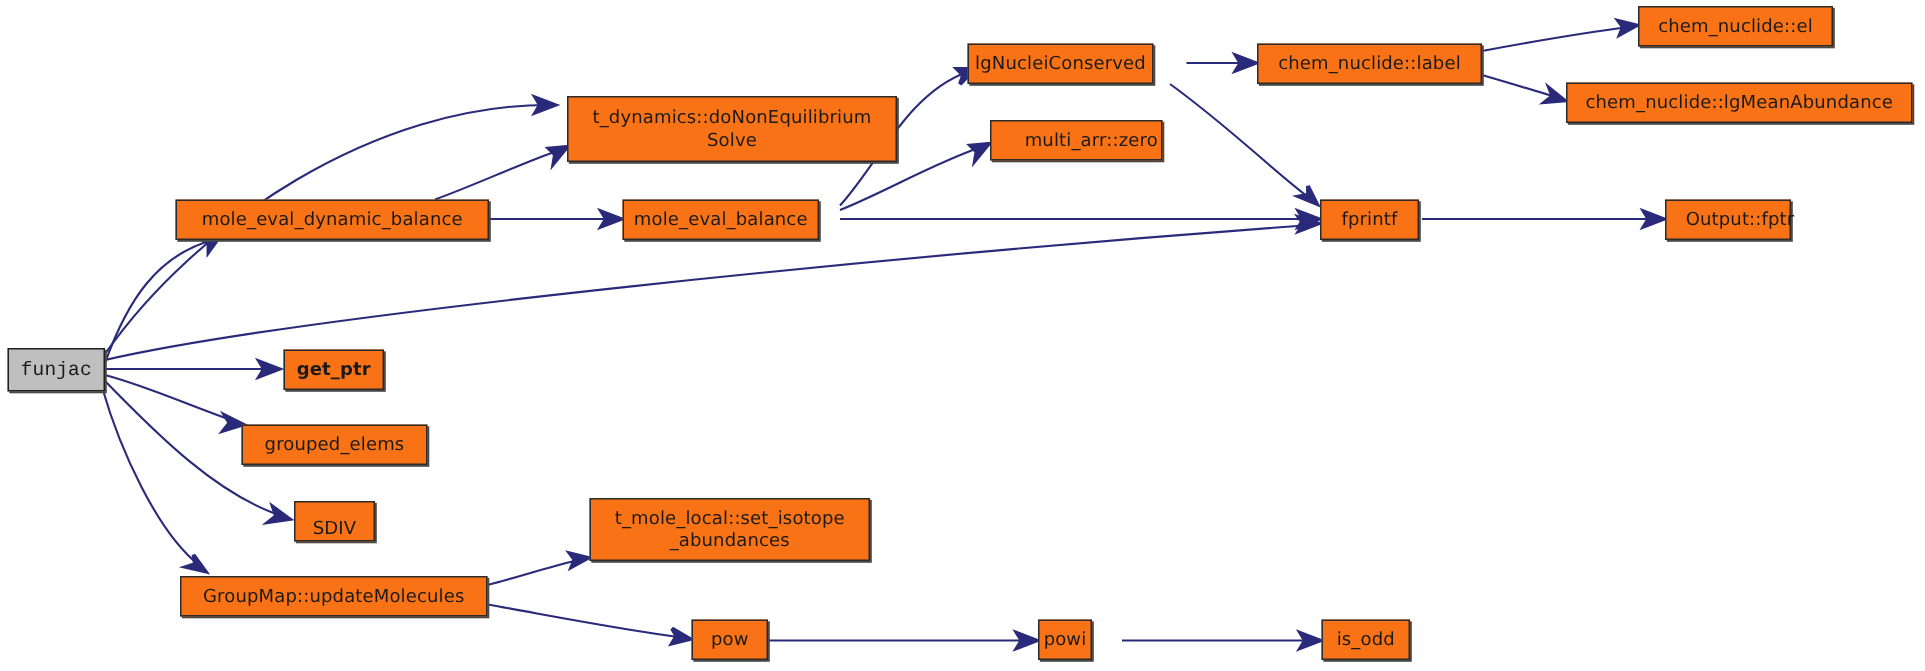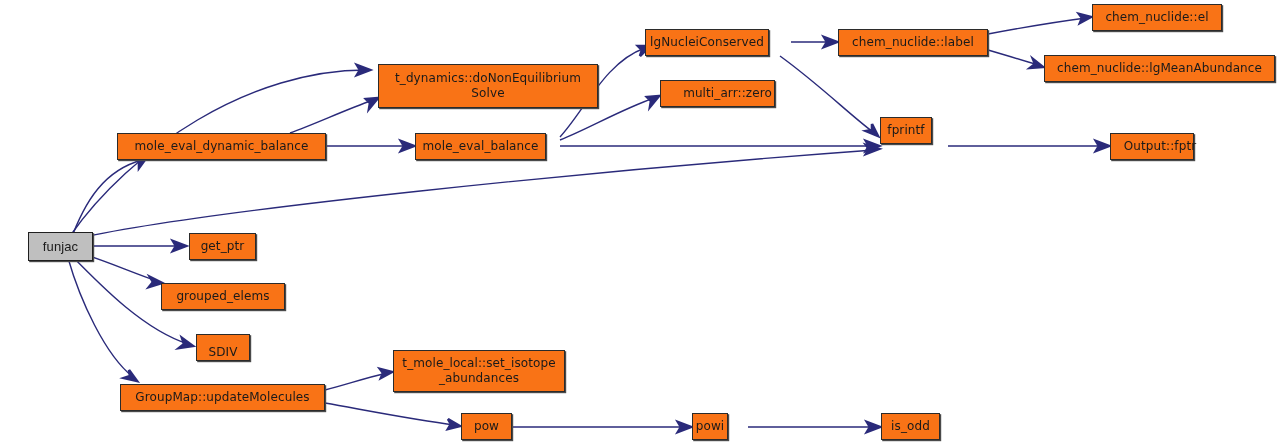--- a/index.html
+++ b/index.html
@@ -36,24 +36,23 @@
     text-align: center;
     font-size: 12px;
     line-height: 15px;
     letter-spacing: 0.1px;
     white-space: pre-line;
     box-shadow: 1.2px 1.2px 0 0 #4a4a4a;
     z-index: 2;
   }
   .node.root {
     background: #bfbfbf;
-    font-family: Liberation Sans, sans-serif;
+    font-family: Liberation Mono, monospace;
     font-size: 13px;
     border: 1px solid #1f1f1f;
-    margin-left: 23px;
   }
   .node .lbl {
     display: block;
     padding: 0 5px;
   }
 </style>
 </head>
 <body>
 
 <div id="graph-root">
@@ -105,25 +104,25 @@
       <div class="node root" style="left: 5px; top: 232px; width: 65px; height: 29px;"><span class="lbl">funjac</span></div>
       <div class="node" style="left: 378px; top: 64px; width: 220px; height: 44px;"><span class="lbl">t_dynamics::doNonEquilibrium
 Solve</span></div>
       <div class="node" style="left: 117px; top: 133px; width: 209px; height: 27px;"><span class="lbl">mole_eval_dynamic_balance</span></div>
       <div class="node" style="left: 415px; top: 133px; width: 131px; height: 27px;"><span class="lbl">mole_eval_balance</span></div>
       <div class="node" style="left: 645px; top: 29px; width: 124px; height: 27px;"><span class="lbl">lgNucleiConserved</span></div>
       <div class="node" style="left: 660px; top: 80px; width: 115px; height: 27px; padding-left: 20px;"><span class="lbl">multi_arr::zero</span></div>
       <div class="node" style="left: 838px; top: 29px; width: 150px; height: 27px;"><span class="lbl">chem_nuclide::label</span></div>
       <div class="node" style="left: 1092px; top: 4px; width: 130px; height: 27px;"><span class="lbl">chem_nuclide::el</span></div>
       <div class="node" style="left: 1044px; top: 55px; width: 231px; height: 27px;"><span class="lbl">chem_nuclide::lgMeanAbundance</span></div>
-      <div class="node" style="left: 880px; top: 117px; width: 52px; height: 27px;"><span class="lbl">fprintf</span></div>
+      <div class="node" style="left: 880px; top: 133px; width: 66px; height: 27px;"><span class="lbl">fprintf</span></div>
       <div class="node" style="left: 1110px; top: 133px; width: 84px; height: 27px; padding-left: 16px;"><span class="lbl">Output::fptr</span></div>
-      <div class="node" style="left: 189px; top: 233px; width: 67px; height: 27px;"><span class="lbl">get_ptr</span></div>
+      <div class="node" style="left: 189px; top: 233px; width: 67px; height: 27px; font-weight: bold;"><span class="lbl">get_ptr</span></div>
       <div class="node" style="left: 161px; top: 283px; width: 124px; height: 27px;"><span class="lbl">grouped_elems</span></div>
       <div class="node" style="left: 196px; top: 334px; width: 54px; height: 27px; align-items: flex-end;"><span class="lbl">SDIV</span></div>
       <div class="node" style="left: 120px; top: 384px; width: 205px; height: 27px;"><span class="lbl">GroupMap::updateMolecules</span></div>
-      <div class="node" style="left: 393px; top: 350px; width: 172px; height: 42px;"><span class="lbl">t_mole_local::set_isotope
+      <div class="node" style="left: 393px; top: 332px; width: 187px; height: 42px;"><span class="lbl">t_mole_local::set_isotope
 _abundances</span></div>
       <div class="node" style="left: 461px; top: 413px; width: 51px; height: 27px;"><span class="lbl">pow</span></div>
       <div class="node" style="left: 692px; top: 413px; width: 36px; height: 27px;"><span class="lbl">powi</span></div>
       <div class="node" style="left: 881px; top: 413px; width: 59px; height: 27px;"><span class="lbl">is_odd</span></div>
     </div>
 </div>
 
 </body></html>

